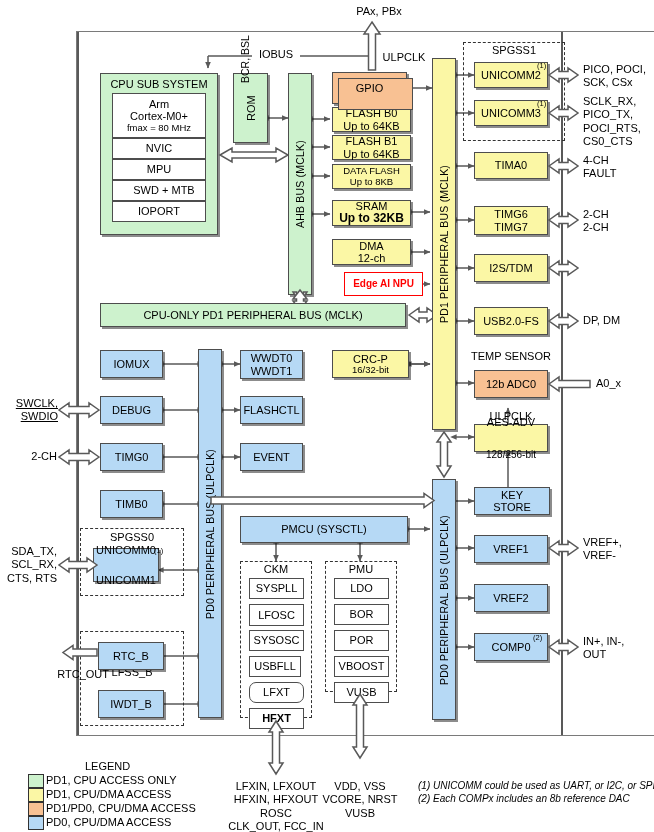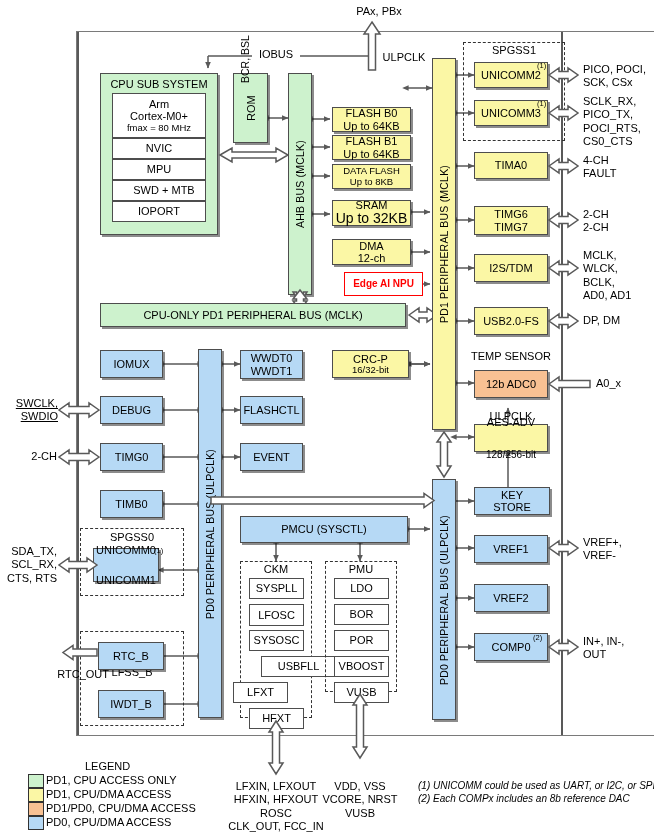--- a/index.html
+++ b/index.html
@@ -194,36 +194,39 @@
   </div>
 
   <svg class="ov">
     <g stroke="#595959" stroke-width="1.5" fill="#ffffff">
       <path d="M300,297 L307,308 L303.5,308 L303.5,296 L296.5,296 L296.5,308 L293,308 Z
                M300,303 L293,292 L296.5,292 L296.5,304 L303.5,304 L303.5,292 L307,292 Z"></path>
       <path d="M293,299 L300,290 L307,299 L303.5,299 L303.5,301 L307,301 L300,310 L293,301 L296.5,301 L296.5,299 Z"></path>
     </g>
   </svg>
 
+  <div class="blk orange stack" style="left:332px;top:72px;width:75px;height:32px;z-index:2;">
+    <span class="ln">GPIO</span>
+  </div>
 
   <div class="blk yellow" style="left:332px;top:107px;width:79px;height:25px;justify-content:center;">
     <span class="ln">FLASH B0</span>
     <span class="ln">Up to 64KB</span>
   </div>
   <div class="blk yellow" style="left:332px;top:135px;width:79px;height:25px;">
     <span class="ln">FLASH B1</span>
     <span class="ln">Up to 64KB</span>
   </div>
   <div class="blk yellow" style="left:332px;top:164px;width:79px;height:25px;font-size:9.5px;">
     <span class="ln">DATA FLASH</span>
     <span class="ln">Up to 8KB</span>
   </div>
   <div class="blk yellow" style="left:332px;top:200px;width:79px;height:26px;">
     <span class="ln">SRAM</span>
-    <span class="ln" style="font-size:14px;">Up to 32KB</span>
+    <span class="ln" style="font-size:12px;font-weight:bold;">Up to 32KB</span>
   </div>
   <div class="blk yellow" style="left:332px;top:239px;width:79px;height:26px;">
     <span class="ln">DMA</span>
     <span class="ln">12-ch</span>
   </div>
   <div class="blk redb nsh" style="left:332px;top:272px;width:79px;height:24px;margin-left:12px;">
     <span class="ln" style="font-size:10px;">Edge AI NPU</span>
   </div>
 
   <div class="blk green" style="left:100px;top:303px;width:306px;height:24px;">
@@ -337,26 +340,20 @@
     <div>CS0_CTS</div>
   </div>
   <div class="lbl" style="left:583px;top:154px;">
     <div>4-CH</div>
     <div>FAULT</div>
   </div>
   <div class="lbl" style="left:583px;top:208px;">
     <div>2-CH</div>
     <div>2-CH</div>
   </div>
-  <div class="lbl" style="left:583px;top:249px;">
-    <div>MCLK,</div>
-    <div>WLCK,</div>
-    <div>BCLK,</div>
-    <div>AD0, AD1</div>
-  </div>
   <div class="lbl" style="left:583px;top:314px;">
     <div>DP, DM</div>
   </div>
   <div class="lbl" style="left:596px;top:377px;">
     <div>A0_x</div>
   </div>
   <div class="lbl" style="left:583px;top:536px;">
     <div>VREF+,</div>
     <div>VREF-</div>
   </div>
@@ -407,27 +404,27 @@
   <div class="lbl c" style="left:240px;top:563px;width:72px;">CKM</div>
   <div class="blk white" style="left:249px;top:578px;width:55px;height:21px;">
       <span class="ln">SYSPLL</span>
     </div>
   <div class="blk white" style="left:249px;top:604px;width:55px;height:22px;">
       <span class="ln">LFOSC</span>
     </div>
   <div class="blk white" style="left:249px;top:630px;width:55px;height:21px;">
       <span class="ln">SYSOSC</span>
     </div>
-  <div class="blk white" style="left:261px;top:656px;width:75px;height:21px;">
+  <div class="blk white" style="left:249px;top:656px;width:52px;height:21px;">
       <span class="ln">USBFLL</span>
     </div>
-  <div class="blk white" style="left:233px;top:682px;width:55px;height:21px;">
+  <div class="blk white" style="left:249px;top:682px;width:55px;height:21px;border-radius:7px;">
       <span class="ln">LFXT</span>
     </div>
-  <div class="blk white" style="left:249px;top:708px;width:55px;height:21px;">
+  <div class="blk white" style="left:249px;top:708px;width:55px;height:21px;font-weight:bold;">
       <span class="ln">HFXT</span>
     </div>
 
   <div class="dash" style="left:325px;top:561px;width:72px;height:131px;"></div>
   <div class="lbl c" style="left:325px;top:563px;width:72px;">PMU</div>
   <div class="blk white" style="left:334px;top:578px;width:55px;height:21px;">
       <span class="ln">LDO</span>
     </div>
   <div class="blk white" style="left:334px;top:604px;width:55px;height:21px;">
       <span class="ln">BOR</span>

